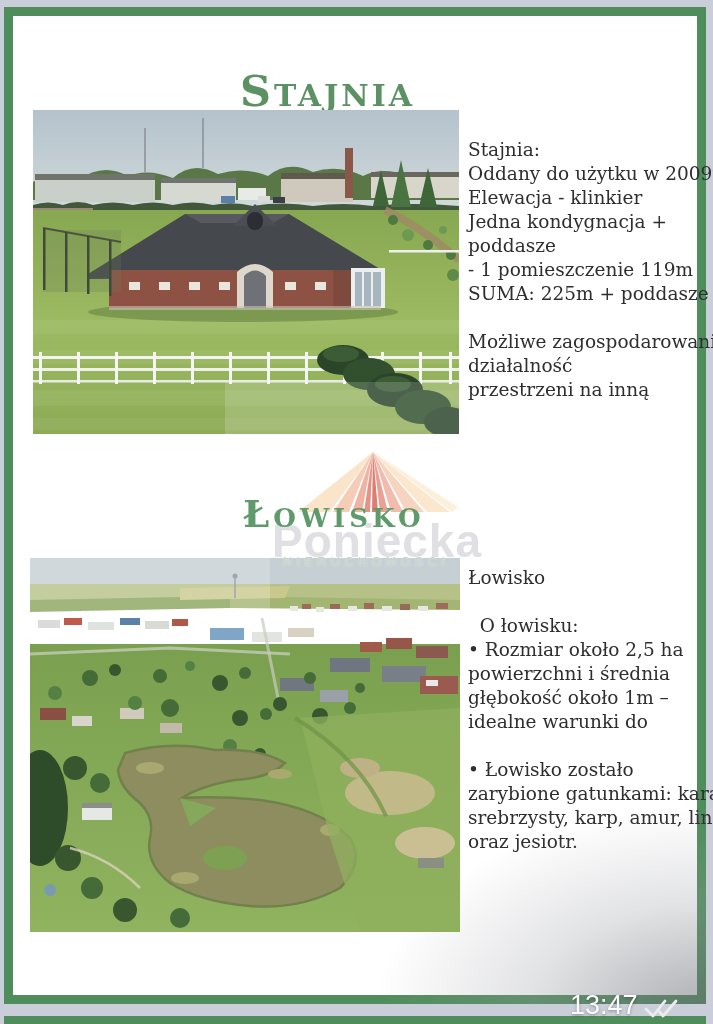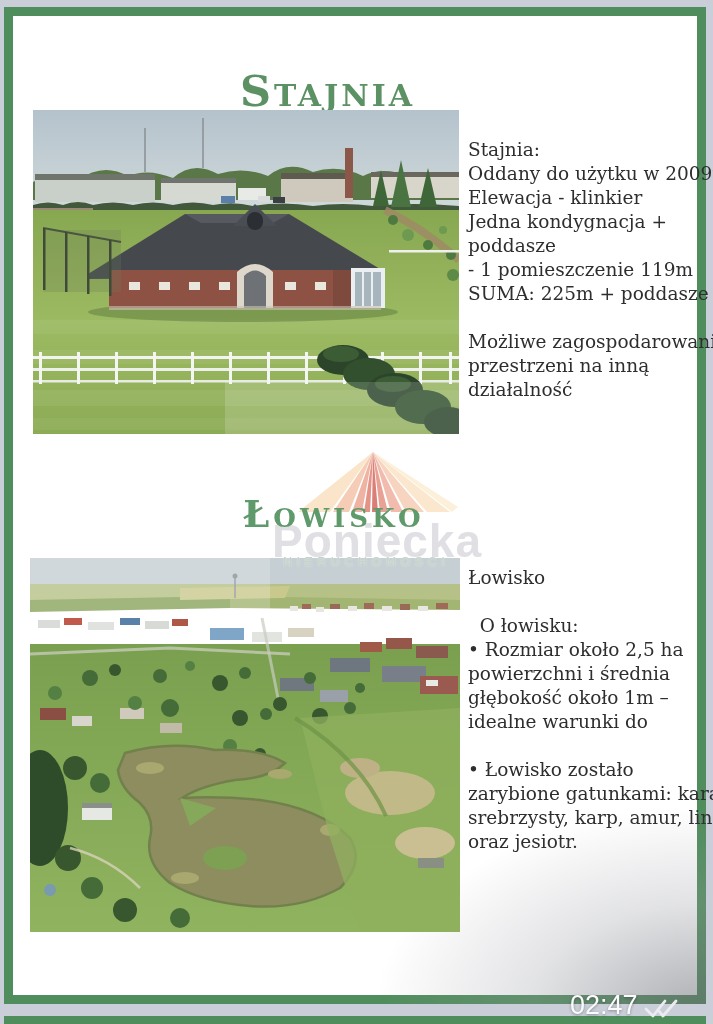--- a/index.html
+++ b/index.html
@@ -211,22 +211,22 @@
 <div class="abs col col1">
     <div class="t-line">Stajnia:</div>
     <div class="t-line">Oddany do użytku w 2009r.</div>
     <div class="t-line">Elewacja - klinkier</div>
     <div class="t-line">Jedna kondygnacja +</div>
     <div class="t-line">poddasze</div>
     <div class="t-line">- 1 pomieszczenie 119m</div>
     <div class="t-line">SUMA: 225m + poddasze</div>
     <div class="t-line">&nbsp;</div>
     <div class="t-line">Możliwe zagospodarowanie</div>
+    <div class="t-line">działalność</div>
     <div class="t-line">przestrzeni na inną</div>
-    <div class="t-line">działalność</div>
   </div>
 
 <div class="abs wm-fan">
   <svg width="160" height="64" viewBox="0 0 160 64">
     <polygon points="75,2 0,62 32,62" fill="#f5cfa0" opacity="0.55"></polygon>
     <polygon points="75,2 35,62 51,62" fill="#eeaa84" opacity="0.6"></polygon>
     <polygon points="75,2 54,62 64,62" fill="#e58a70" opacity="0.65"></polygon>
     <polygon points="75,2 66,62 72,62" fill="#d96a5c" opacity="0.72"></polygon>
     <polygon points="75,2 74,62 80,62" fill="#cf5a50" opacity="0.78"></polygon>
     <polygon points="75,2 82,62 90,62" fill="#dd7462" opacity="0.68"></polygon>
@@ -360,18 +360,18 @@
     <div class="t-line">&nbsp;</div>
     <div class="t-line">• Łowisko zostało</div>
     <div class="t-line">zarybione gatunkami: karaś</div>
     <div class="t-line">srebrzysty, karp, amur, lin</div>
     <div class="t-line">oraz jesiotr.</div>
   </div>
 
 <div class="abs sheen"></div>
 
 <div class="abs msg-meta">
-  <span>02:47</span>
+  <span>13:47</span>
   <svg width="36" height="22" viewBox="0 0 36 22">
     <polyline points="2,12 9,19 21,4" fill="none" stroke="#ececf0" stroke-width="2.8" stroke-linecap="round" stroke-linejoin="round"></polyline>
     <polyline points="14,13 19,19 32,4" fill="none" stroke="#ececf0" stroke-width="2.8" stroke-linecap="round" stroke-linejoin="round"></polyline>
   </svg>
 </div>
 
 </body></html>

